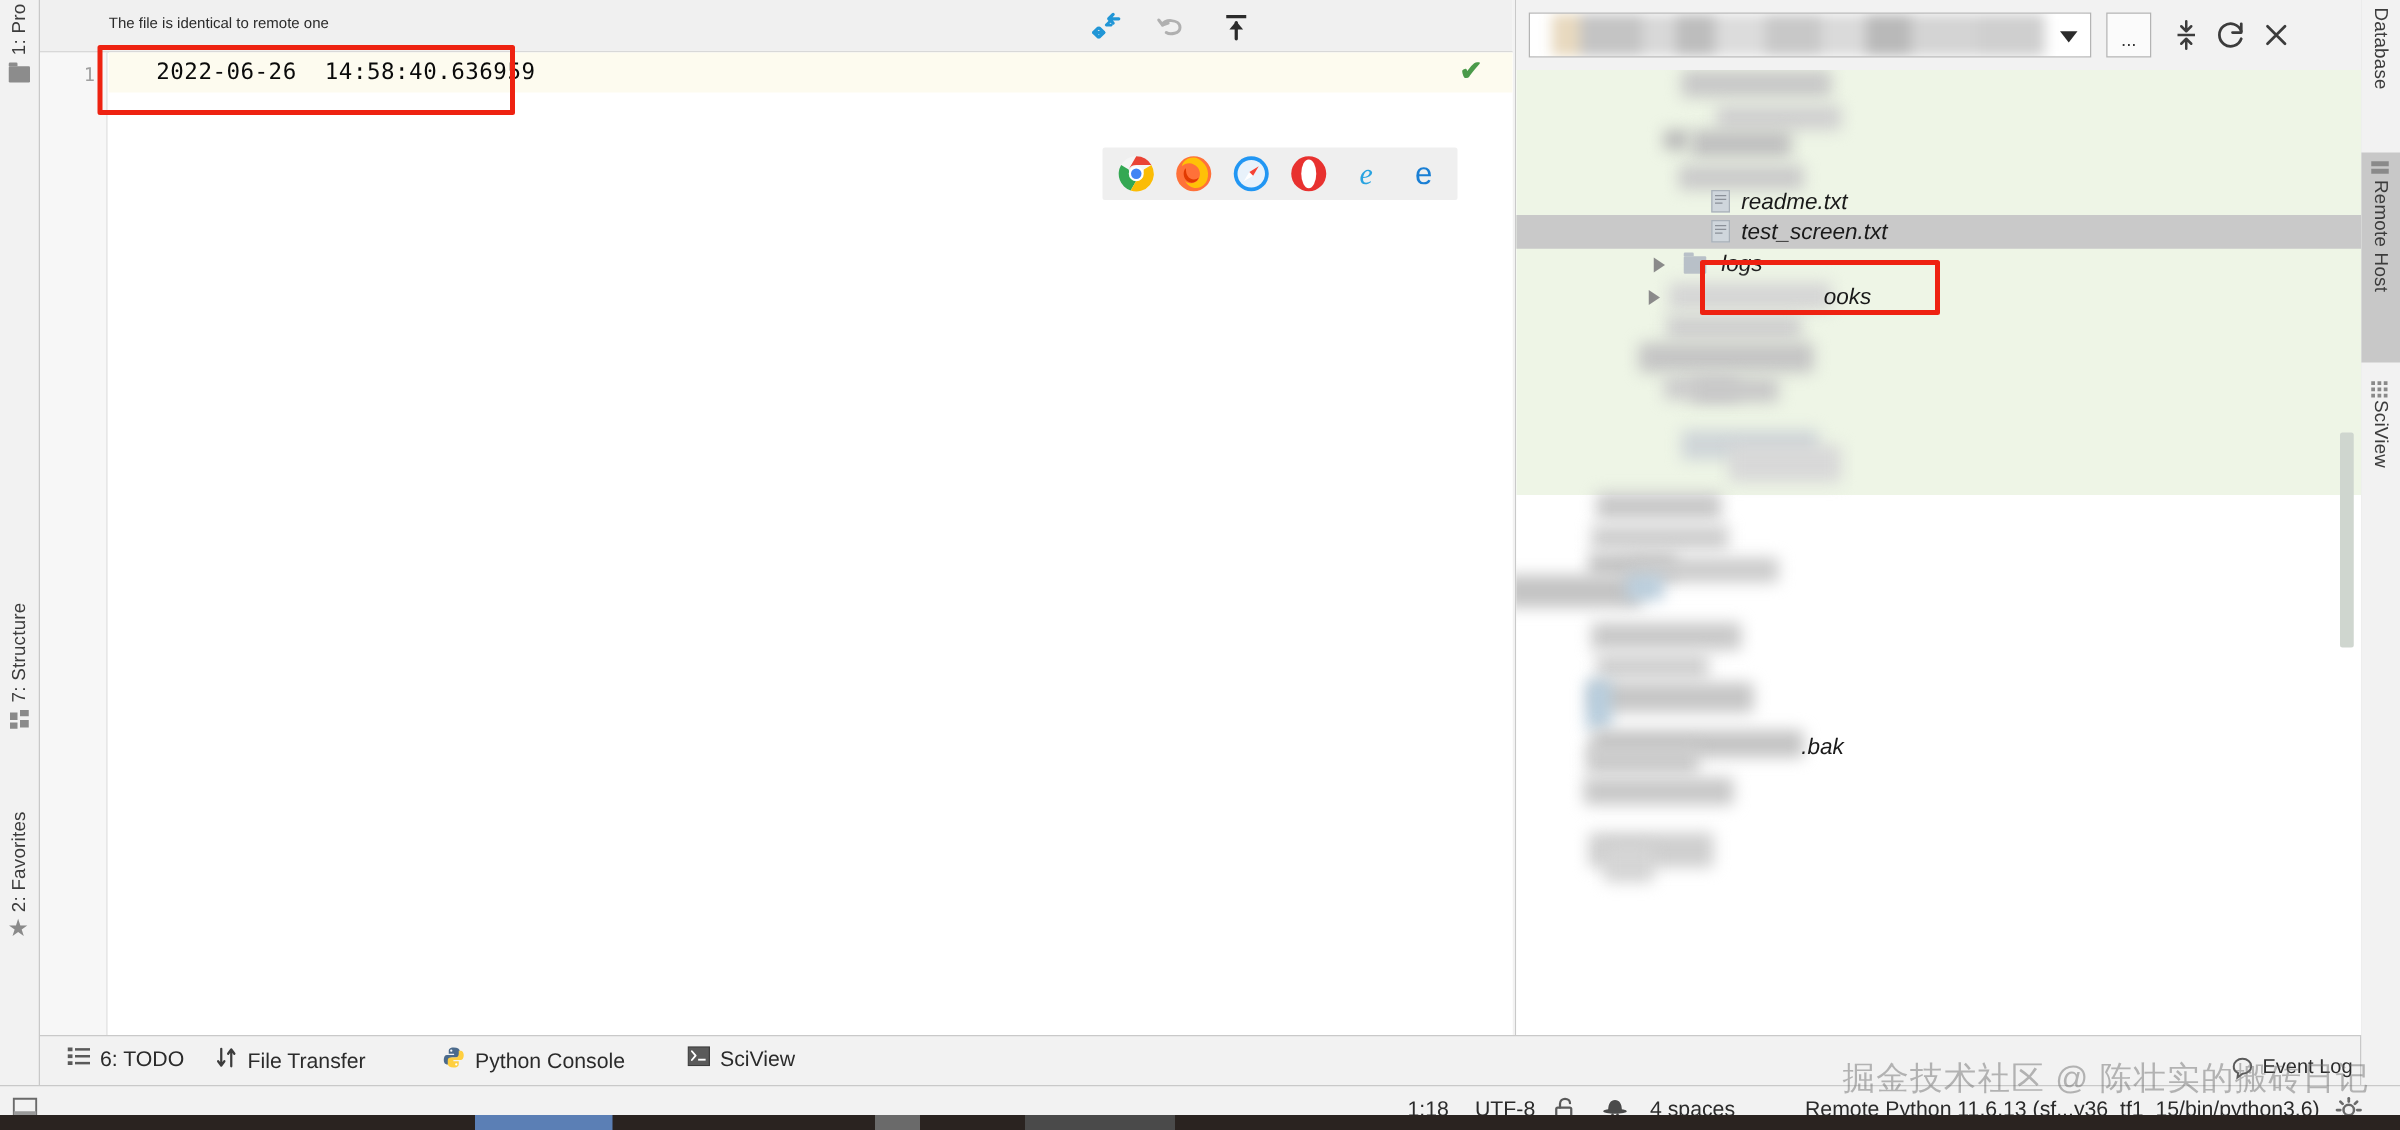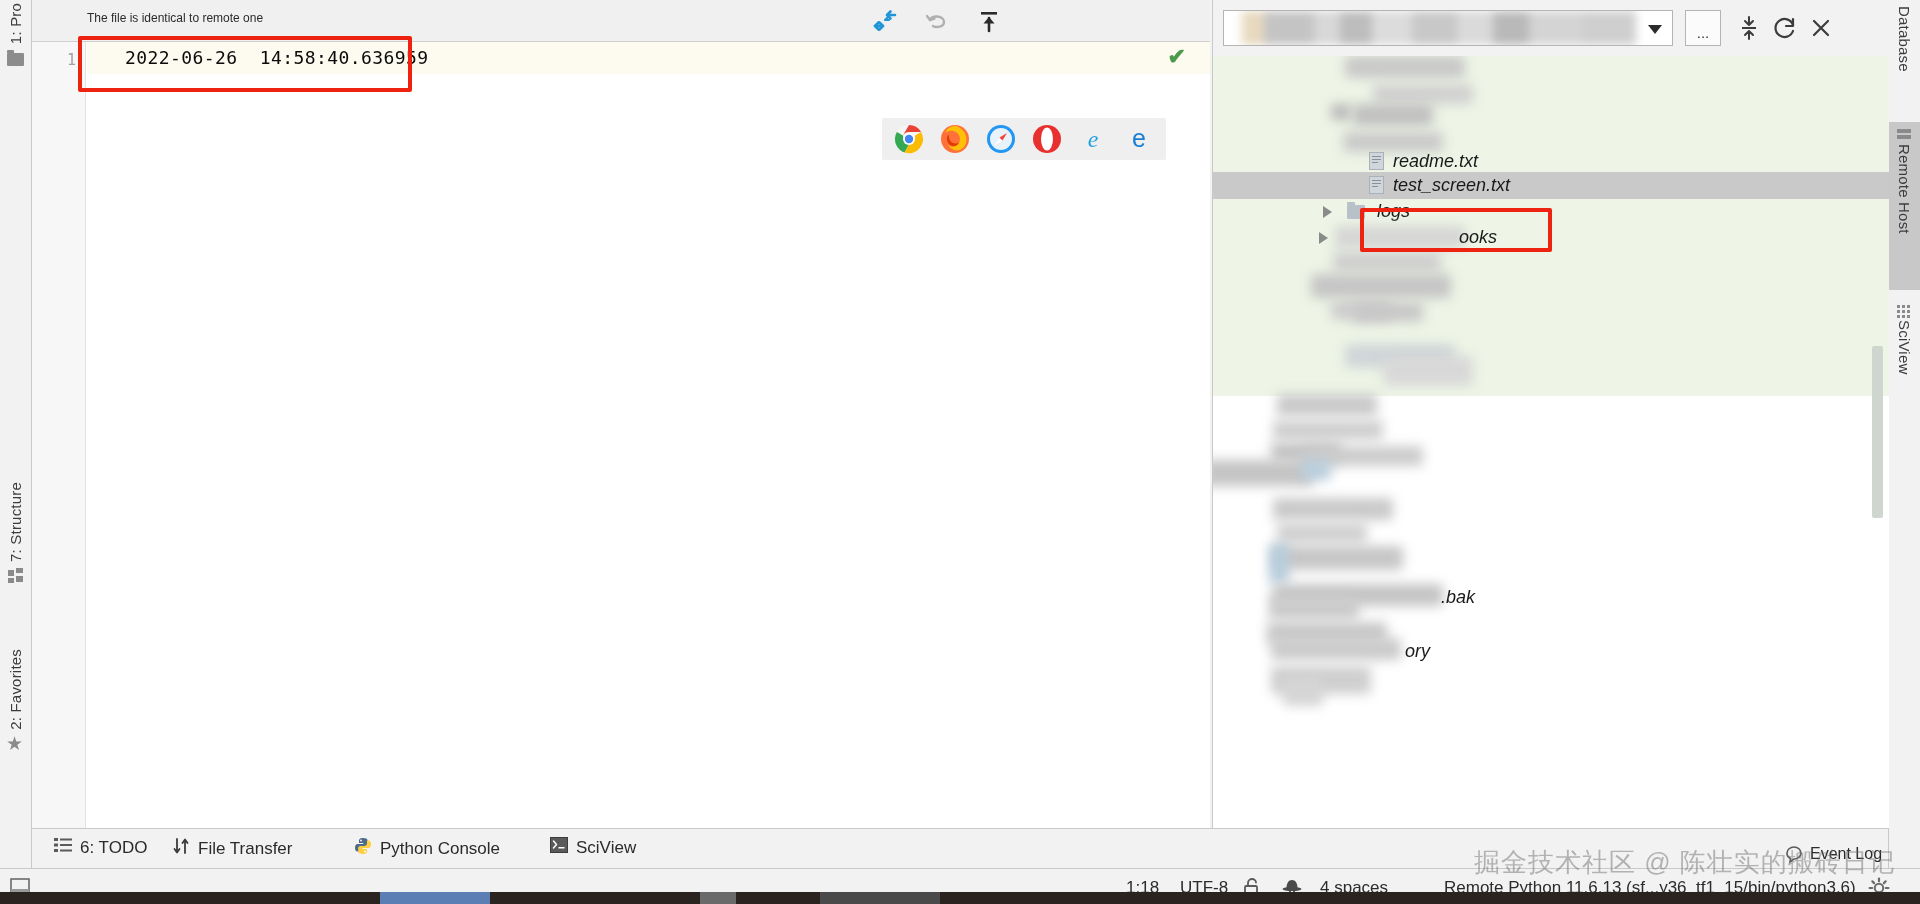--- a/index.html
+++ b/index.html
@@ -488,24 +488,20 @@
       <div class="blur-block" style="left:56px;top:488px;width:20px;height:40px;background:#b7cddd;"></div>
 
       <div class="tree-row" style="top:508px;margin-top:20px;">
         <div class="blur-block" style="left:60px;top:0px;width:170px;height:22px;background:#c4c4c4;"></div>
         <div class="tree-label" style="left:228px;">.bak</div>
       </div>
 
       <div class="blur-block" style="left:56px;top:540px;width:90px;height:24px;background:#cbcbcb;"></div>
       <div class="blur-block" style="left:54px;top:566px;width:120px;height:22px;background:#c8c8c8;"></div>
 
-      <div class="tree-row" style="top:582px;">
-        <div class="blur-block" style="left:58px;top:0px;width:130px;height:22px;background:#cacaca;"></div>
-        <div class="tree-label" style="left:192px;">ory</div>
-      </div>
 
       <div class="blur-block" style="left:58px;top:610px;width:100px;height:28px;background:#cfcfcf;"></div>
       <div class="blur-block" style="left:70px;top:620px;width:40px;height:30px;background:#d5d5d5;"></div>
 
       <div class="tree-scrollbar" style="top:290px;height:172px;"></div>
     </div>
   </div>
 
   <div class="annot-rect" style="left:1360px;top:208px;width:184px;height:36px;"></div>
 

